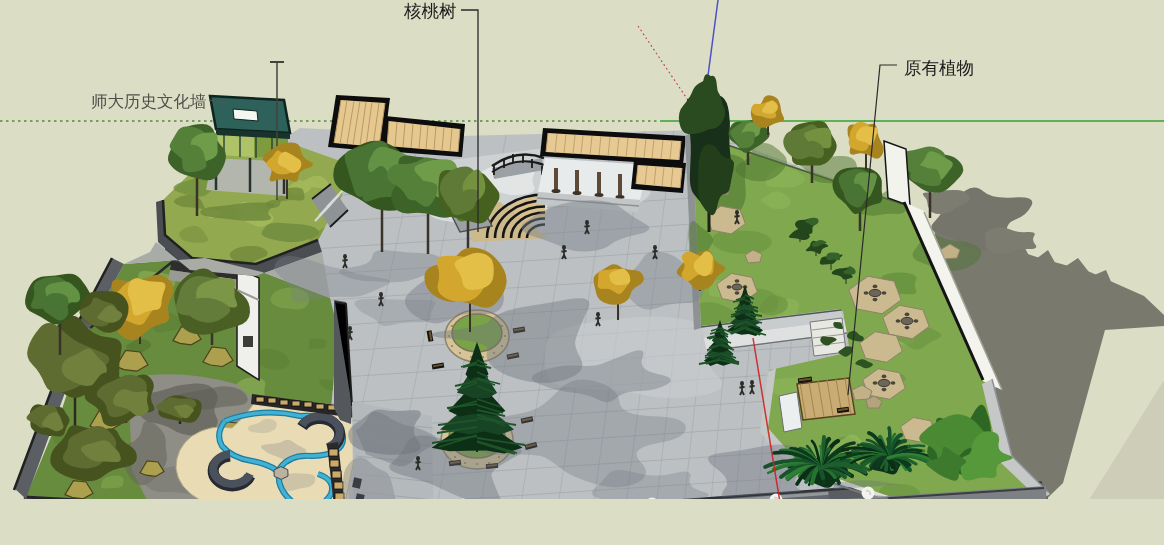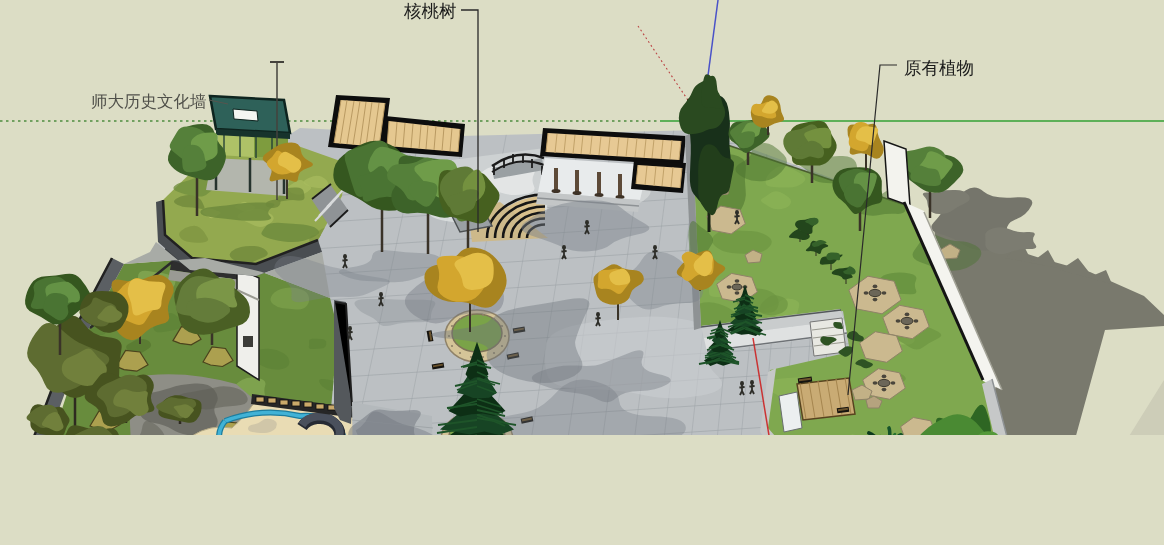--- a/index.html
+++ b/index.html
@@ -1,17 +1,17 @@
 <!DOCTYPE html>
 <html><head>
 <meta charset="utf-8">
 <title>Landscape Plaza</title>
 <style>
 html,body { margin:0; padding:0; background:#dcddc5; font-family:"Liberation Sans",sans-serif; }
-#stage { width:1164px; height:435px; overflow:hidden; }
+#stage { width:1164px; height:499px; overflow:hidden; }
 </style>
 </head>
 <body>
 <div id="stage">
 <svg xmlns="http://www.w3.org/2000/svg" width="1164" height="545" viewBox="0 0 1164 545">
 
 <rect x="0" y="0" width="1164" height="545" fill="#dcddc5"></rect>
 
 <polygon points="1060.0,545.0 1108.0,470.0 1164.0,380.0 1164.0,545.0" fill="#cdcdb8"></polygon>
 

